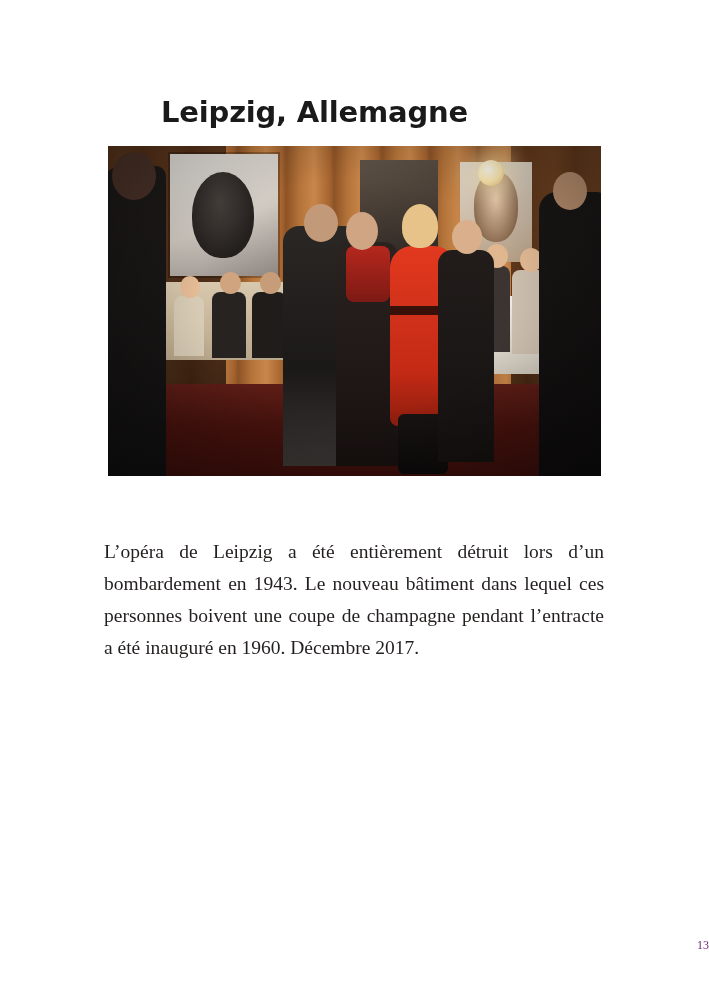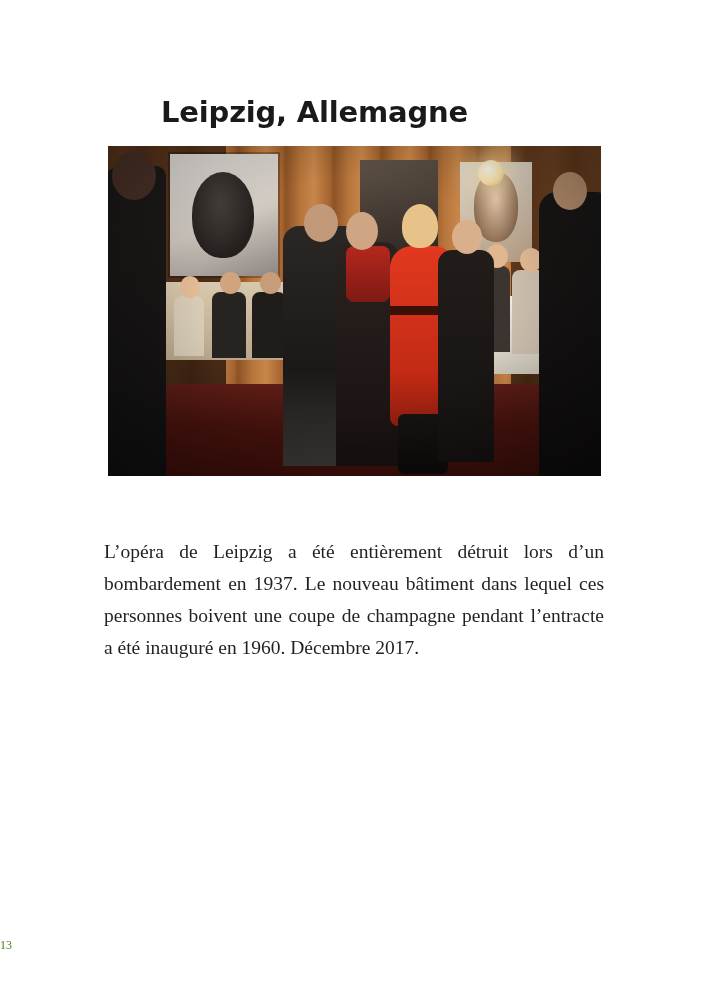--- a/index.html
+++ b/index.html
@@ -237,24 +237,24 @@
     color: #231f1e;
     text-align: justify;
     text-justify: inter-word;
   }
 
   .page-number {
     position: absolute;
     left: 0;
     top: 938px;
     width: 709px;
-    text-align: left;
+    text-align: right;
     font-family: "Liberation Serif", serif;
     font-size: 12px;
-    color: #4d7c0f;
+    color: #701a75;
   }
 </style>
 </head>
 <body>
 
 <div class="page">
 
   <h1 class="page-title">Leipzig, Allemagne</h1>
 
   <div class="photo-frame">
@@ -304,17 +304,17 @@
       <div class="fig body f-dk2"></div>
       <div class="fig head f-dk2-head"></div>
 
       <div class="fig body f-right"></div>
       <div class="fig head f-right-head"></div>
 
       <div class="photo-vignette"></div>
     </div>
   </div>
 
-  <p class="body-text">L’opéra de Leipzig a été entièrement détruit lors d’un bombardement en 1937. Le nouveau bâtiment dans lequel ces personnes boivent une coupe de champagne pendant l’entracte a été inauguré en 1960. Décembre 2017.</p>
+  <p class="body-text">L’opéra de Leipzig a été entièrement détruit lors d’un bombardement en 1943. Le nouveau bâtiment dans lequel ces personnes boivent une coupe de champagne pendant l’entracte a été inauguré en 1960. Décembre 2017.</p>
 
   <div class="page-number">13</div>
 
 </div>
 
 </body></html>

